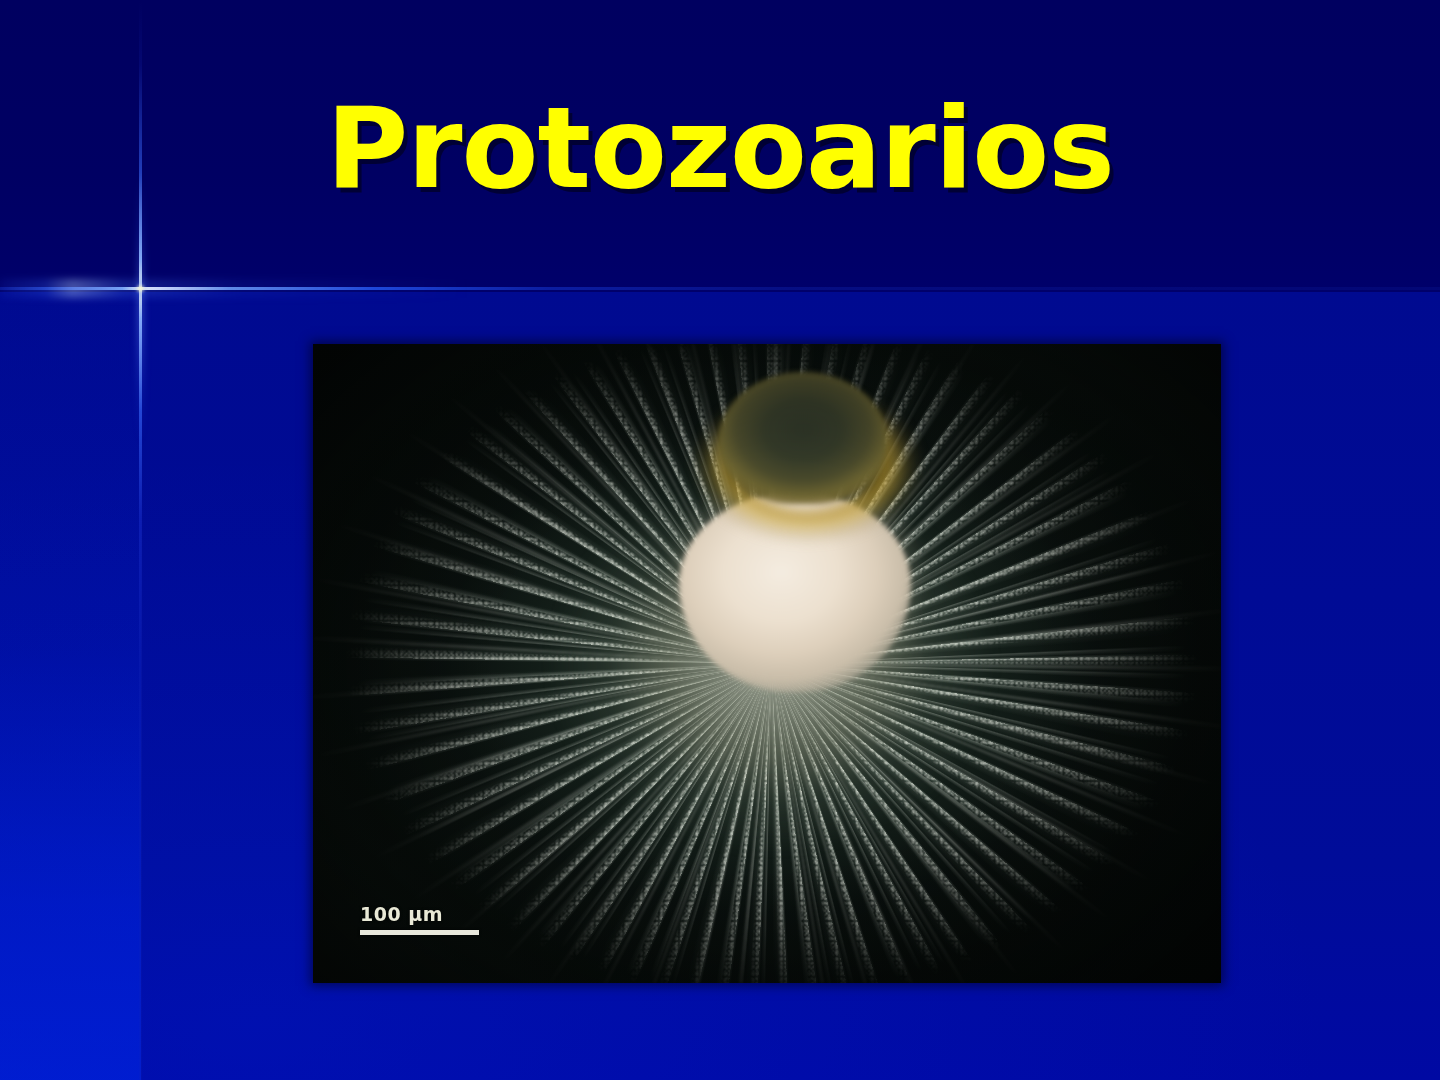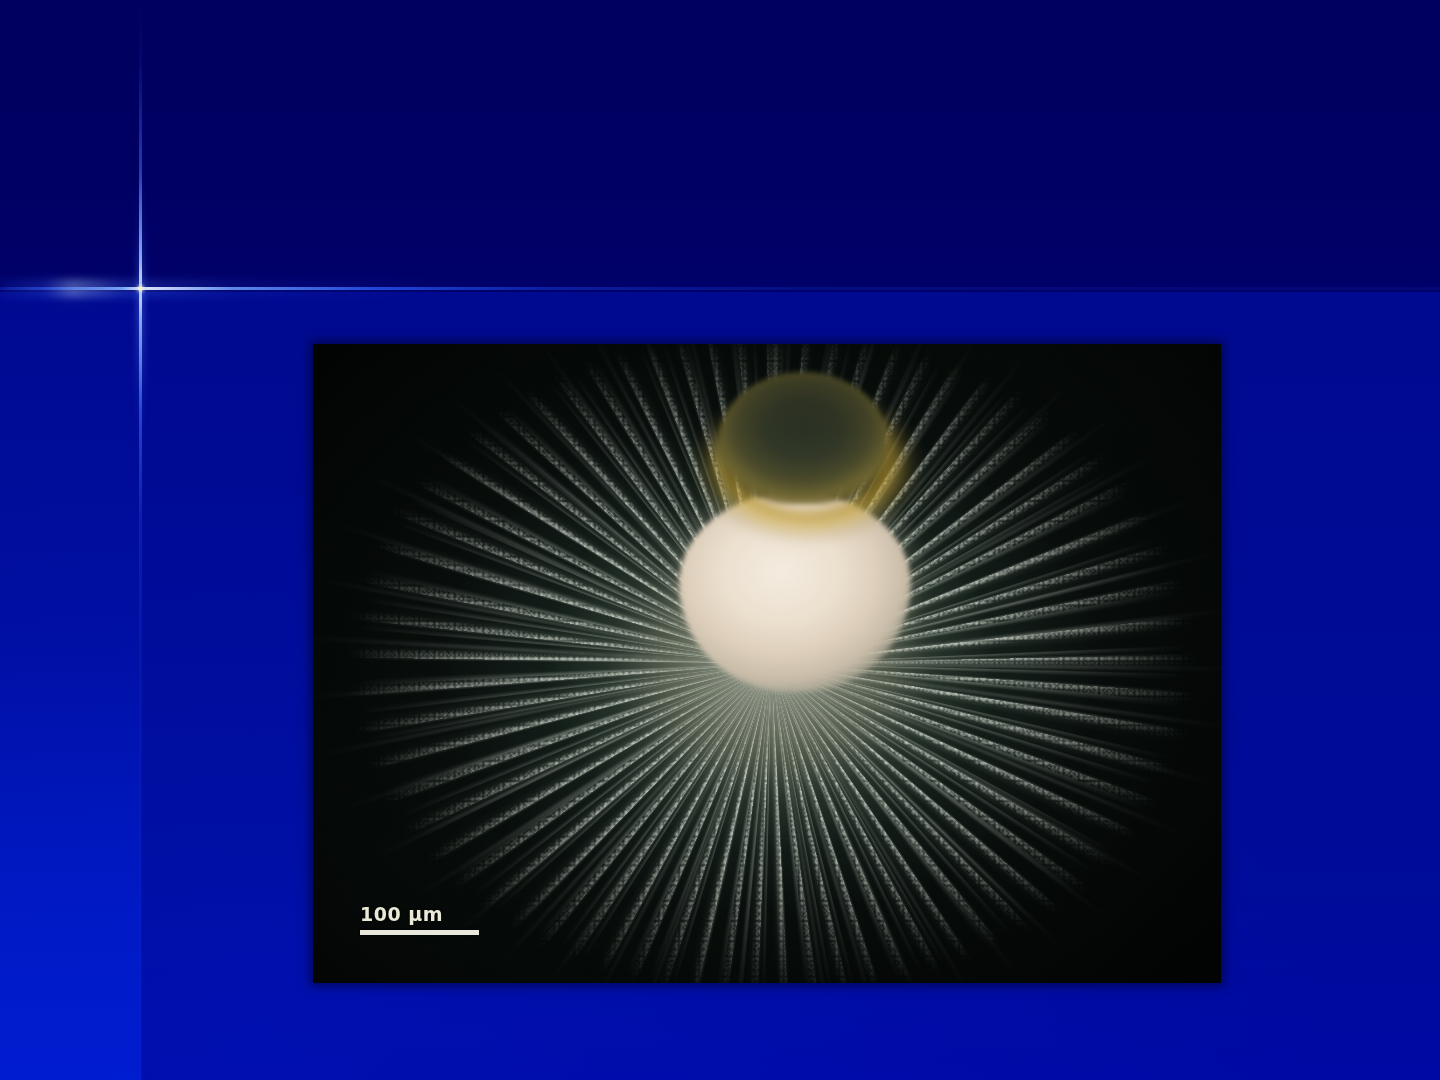--- a/index.html
+++ b/index.html
@@ -383,20 +383,21 @@
   <div class="bg-top-dark"></div>
   <div class="bg-left-glow"></div>
   <div class="bg-vignette"></div>
 
   <div class="cross-v"></div>
   <div class="cross-v-glow"></div>
   <div class="cross-h"></div>
   <div class="cross-h-glow"></div>
   <div class="cross-core"></div>
 
+  <div class="title">Protozoarios</div>
 
   <div class="figure">
     <div class="fig-layer fig-field"></div>
     <div class="fig-layer fig-rays"></div>
     <div class="fig-layer fig-rays-2"></div>
     <div class="fig-layer fig-granules"></div>
     <div class="fig-layer fig-halo"></div>
 
     <div class="cell-rim"></div>
     <div class="cell-body"></div>

